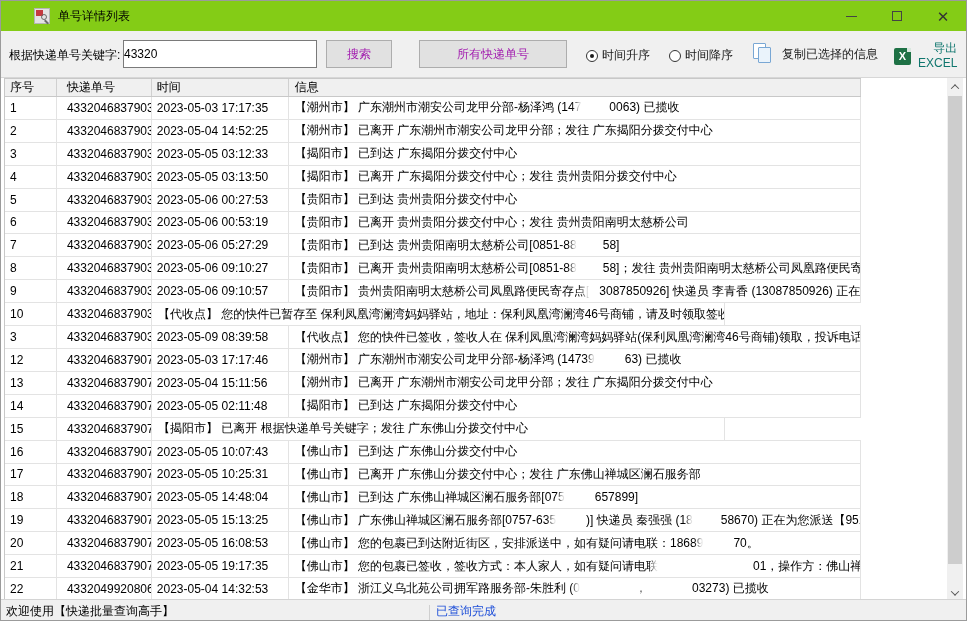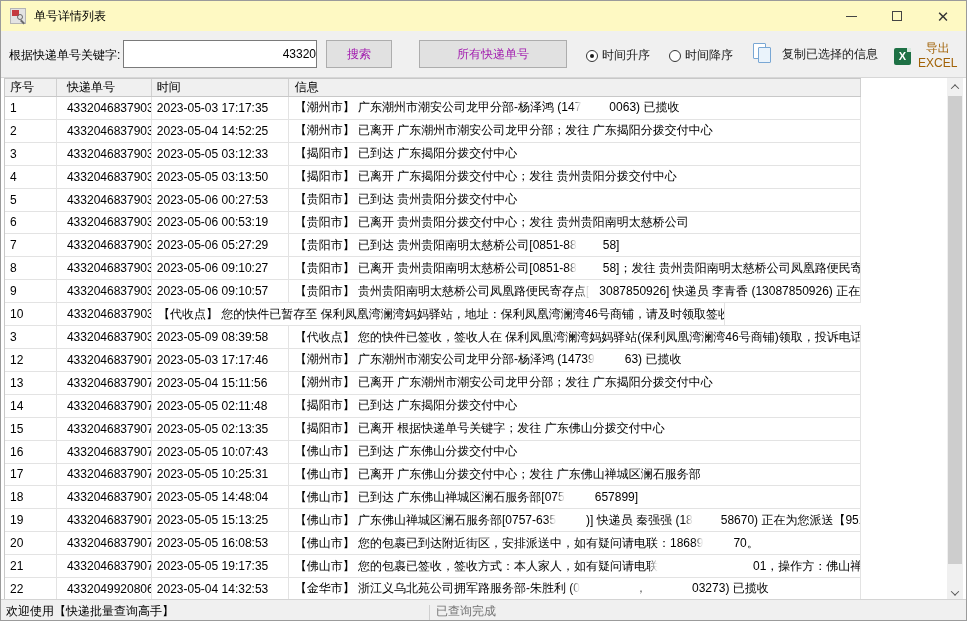--- a/index.html
+++ b/index.html
@@ -1,54 +1,54 @@
 <!DOCTYPE html>
 <html><head>
 <meta charset="utf-8">
 <style>
   * { margin:0; padding:0; box-sizing:border-box; }
   html,body { width:967px; height:621px; }
   body { font-family:"Liberation Sans","DejaVu Sans",sans-serif; font-size:12px; color:#1a1a1a; }
   #window { position:relative; width:967px; height:621px; background:#fff; border:1px solid #9b9b9b; overflow:hidden; }
 
   
-  .titlebar { position:absolute; left:0; top:0; width:100%; height:30px; background:#fef9c3; display:flex; align-items:center; }
+  .titlebar { position:absolute; left:0; top:0; width:100%; height:30px; background:#84cc16; display:flex; align-items:center;padding-left:24px; }
   .app-icon { width:16px; height:16px; margin-left:9px; position:relative; background:#e3e3e3; border:1px solid #b5b5b5; }
   .app-icon .red { position:absolute; left:1px; top:1px; width:7px; height:6px; background:#c5393f; }
   .app-icon .lens { position:absolute; right:2px; bottom:3px; width:6px; height:6px; border:1.5px solid #6b6b6b; border-radius:50%; }
   .app-icon .handle { position:absolute; right:0px; bottom:0px; width:5px; height:2px; background:#6b6b6b; transform:rotate(45deg); }
   .title-text { margin-left:8px; color:#000; }
   .winbtns { position:absolute; right:0; top:0; height:30px; display:flex; }
   .winbtn { width:46px; height:30px; display:flex; align-items:center; justify-content:center; color:#333; }
   .glyph-min { width:11px; height:1px; background:#444; display:block; }
   .glyph-max { width:10px; height:10px; border:1px solid #444; display:block; }
   .glyph-close { font-size:15px; line-height:1; color:#333; }
 
   
   .toolbar { position:absolute; left:0; top:30px; width:100%; height:47px; background:#f0f0f0; border-bottom:1px solid #d7d7d7; }
   .kw-label { position:absolute; left:8px; top:16px; color:#000; }
-  .kw-input { position:absolute; left:122px; top:9px; width:194px; height:28px; border:1px solid #7a7a7a; background:#fff; text-align:right; font-size:12px; font-family:inherit; }
+  .kw-input { position:absolute; left:122px; top:9px; width:194px; height:28px; border:1px solid #7a7a7a; background:#fff; text-align:left; font-size:12px; font-family:inherit; }
   .btn { position:absolute; top:9px; height:28px; background:#e1e1e1; border:1px solid #adadad; font-size:12px; font-family:inherit; color:#a21caf; }
   .btn-search { left:325px; width:66px; }
   .btn-all { left:418px; width:148px; }
   .radio { position:absolute; top:16px; display:flex; align-items:center; gap:4px; }
   .radio .circle { width:12px; height:12px; border:1px solid #333; border-radius:50%; background:#fff; position:relative; }
   .radio .circle .dot { position:absolute; left:3px; top:3px; width:4px; height:4px; border-radius:50%; background:#1a1a1a; display:none; }
   .radio.checked .circle .dot { display:block; }
   .radio-asc { left:585px; }
   .radio-desc { left:668px; }
   .copy-group { position:absolute; left:752px; top:12px; display:flex; align-items:center; gap:9px; }
   .copy-icon { position:relative; width:20px; height:22px; }
   .copy-icon .page { position:absolute; width:13px; height:16px; background:#fff; border:1px solid #79a7d4; border-radius:1px; }
   .copy-icon .back { left:0; top:0; }
   .copy-icon .front { left:5px; top:4px; background:#eaf3fb; }
   .export-group { position:absolute; left:893px; top:10px; display:flex; align-items:center; gap:7px; }
   .excel-icon { position:relative; width:17px; height:17px; background:#1e7145; border-radius:2px; color:#fff; font-weight:bold; font-size:11px; display:flex; align-items:center; justify-content:center; }
   .excel-icon .fold { position:absolute; right:0; top:0; width:4px; height:4px; background:#d9e8df; }
-  .export-label { text-align:center; line-height:1.25; color:#a16207; white-space:pre-line; }
+  .export-label { text-align:right; line-height:1.25; color:#0f766e; white-space:pre-line; }
 
   
   .grid { position:absolute; left:3px; top:77px; width:857px; height:523px; background:#fff; border-left:1px solid #c8c8c8; }
   .thead { display:flex; height:19px; background:#f0f0f0; border-top:1px solid #c8c8c8; border-bottom:1px solid #c8c8c8; color:#000000; }
   .th { padding-left:5px; display:flex; align-items:center; border-right:1px solid #d0d0d0; overflow:hidden; white-space:nowrap; }
   .tr { display:flex; height:22.91px; border-bottom:1px solid #e3e3e3; background:#fff; }
   .td { padding-left:5px; display:flex; align-items:center; border-right:1px solid #e3e3e3; overflow:hidden; white-space:nowrap; color:#000; }
   .c-seq { width:52px; }
   .c-no  { width:95px; padding-left:10px; }
   .c-time{ width:137px; }
@@ -62,21 +62,21 @@
   .chev-up { transform:rotate(45deg) translate(1px,1px); }
   .chev-down { transform:rotate(225deg) translate(1px,1px); }
   .scroll-up { top:0; }
   .scroll-down { bottom:0; }
   .scroll-thumb { position:absolute; left:1px; top:18px; width:14px; height:468px; background:#cdcdcd; }
 
   
   .statusbar { position:absolute; left:0; bottom:0; width:100%; height:21px; background:#f0f0f0; border-top:1px solid #d4d4d4; display:flex; align-items:flex-end; }
   .status-left { padding-left:5px; width:428px; color:#000; overflow:hidden; white-space:nowrap; }
   .status-div { width:1px; height:15px; background:#cfcfcf; margin-right:6px; }
-  .status-right { color:#737373; }
+  .status-right { color:#1d4ed8; }
 </style>
 </head>
 <body>
 
 <div id="window">
 
   <div class="titlebar">
     <span class="app-icon">
       <span class="red"></span>
         <span class="lens"></span>
@@ -215,21 +215,20 @@
         </div>
         <div class="tr">
           <div class="td c-seq">14</div>
           <div class="td c-no">4332046837907</div>
           <div class="td c-time">2023-05-05 02:11:48</div>
           <div class="td c-info">【揭阳市】 已到达 广东揭阳分拨交付中心</div>
         </div>
         <div class="tr">
           <div class="td c-seq">15</div>
           <div class="td c-no">4332046837907</div>
-          <div class="td c-time">2023-05-05 02:13:35</div>
           <div class="td c-info">【揭阳市】 已离开 根据快递单号关键字；发往 广东佛山分拨交付中心</div>
         </div>
         <div class="tr">
           <div class="td c-seq">16</div>
           <div class="td c-no">4332046837907</div>
           <div class="td c-time">2023-05-05 10:07:43</div>
           <div class="td c-info">【佛山市】 已到达 广东佛山分拨交付中心</div>
         </div>
         <div class="tr">
           <div class="td c-seq">17</div>

